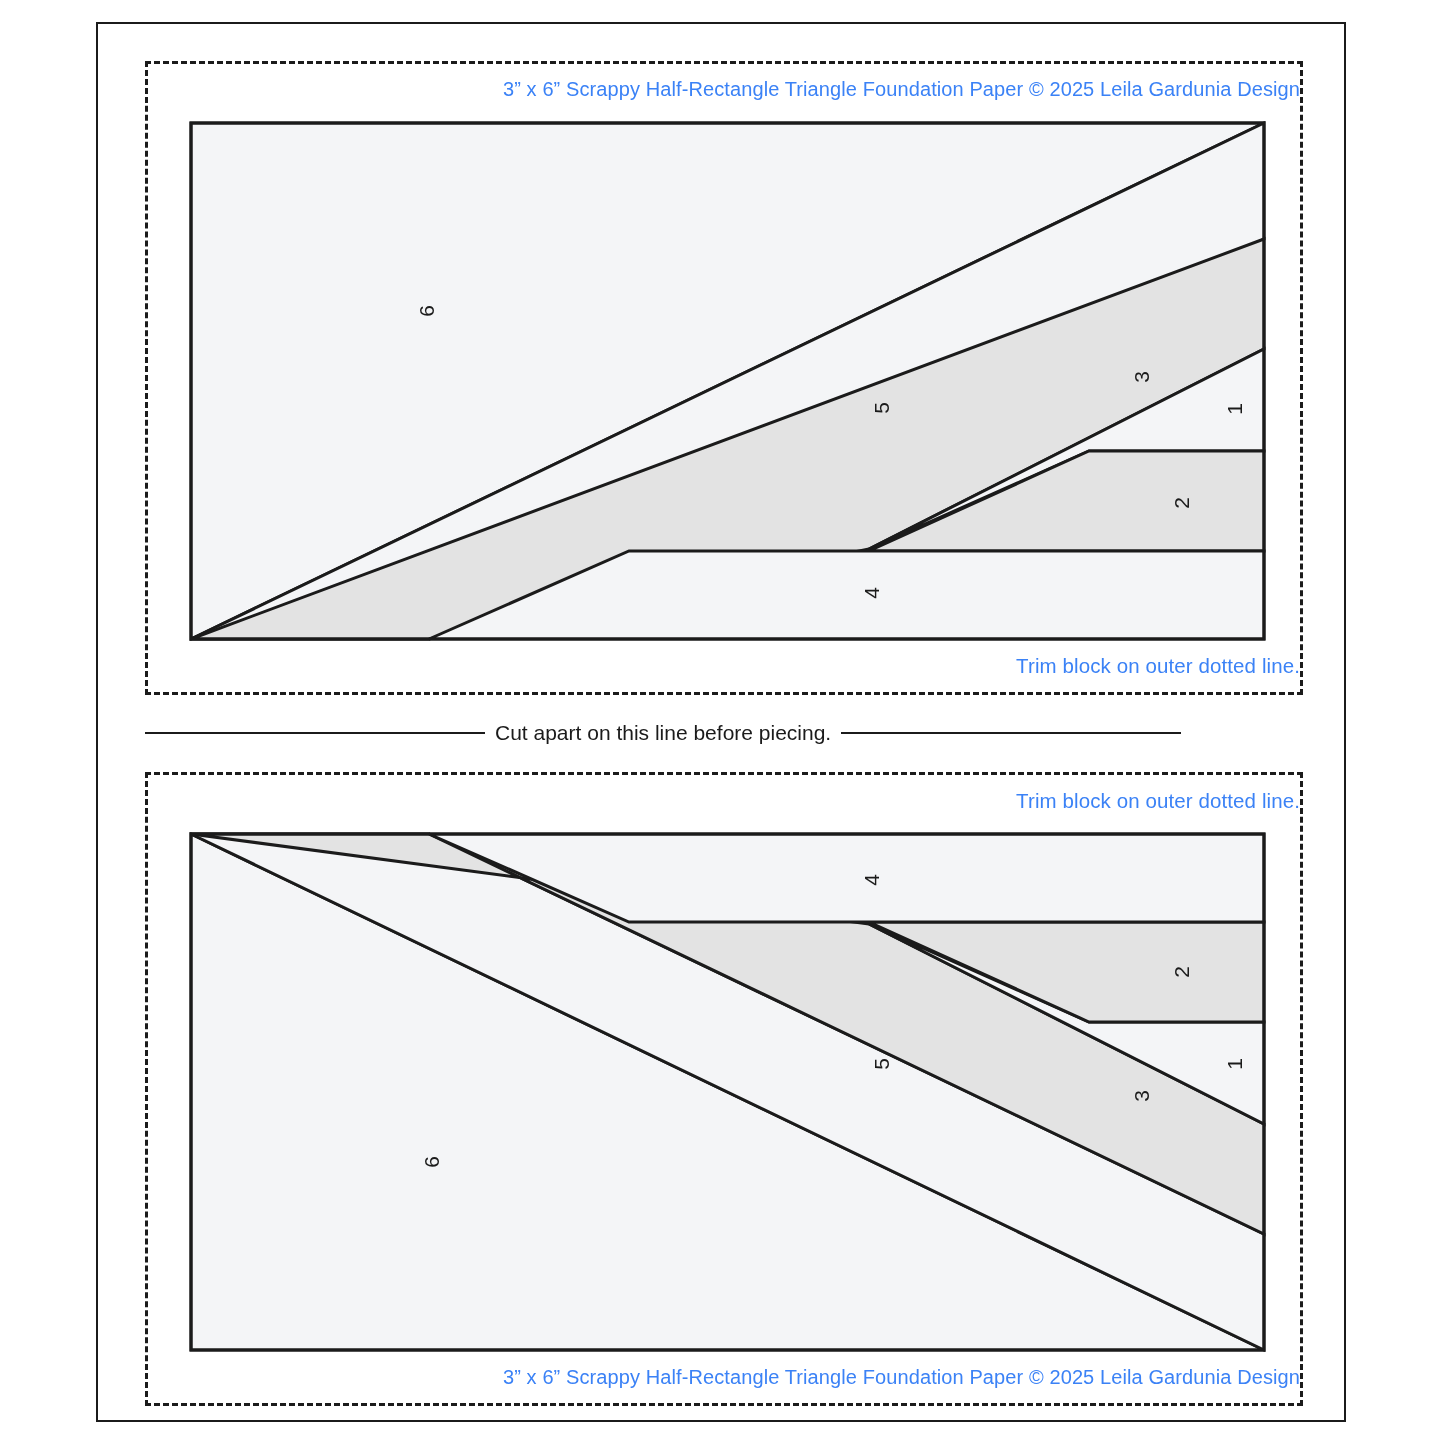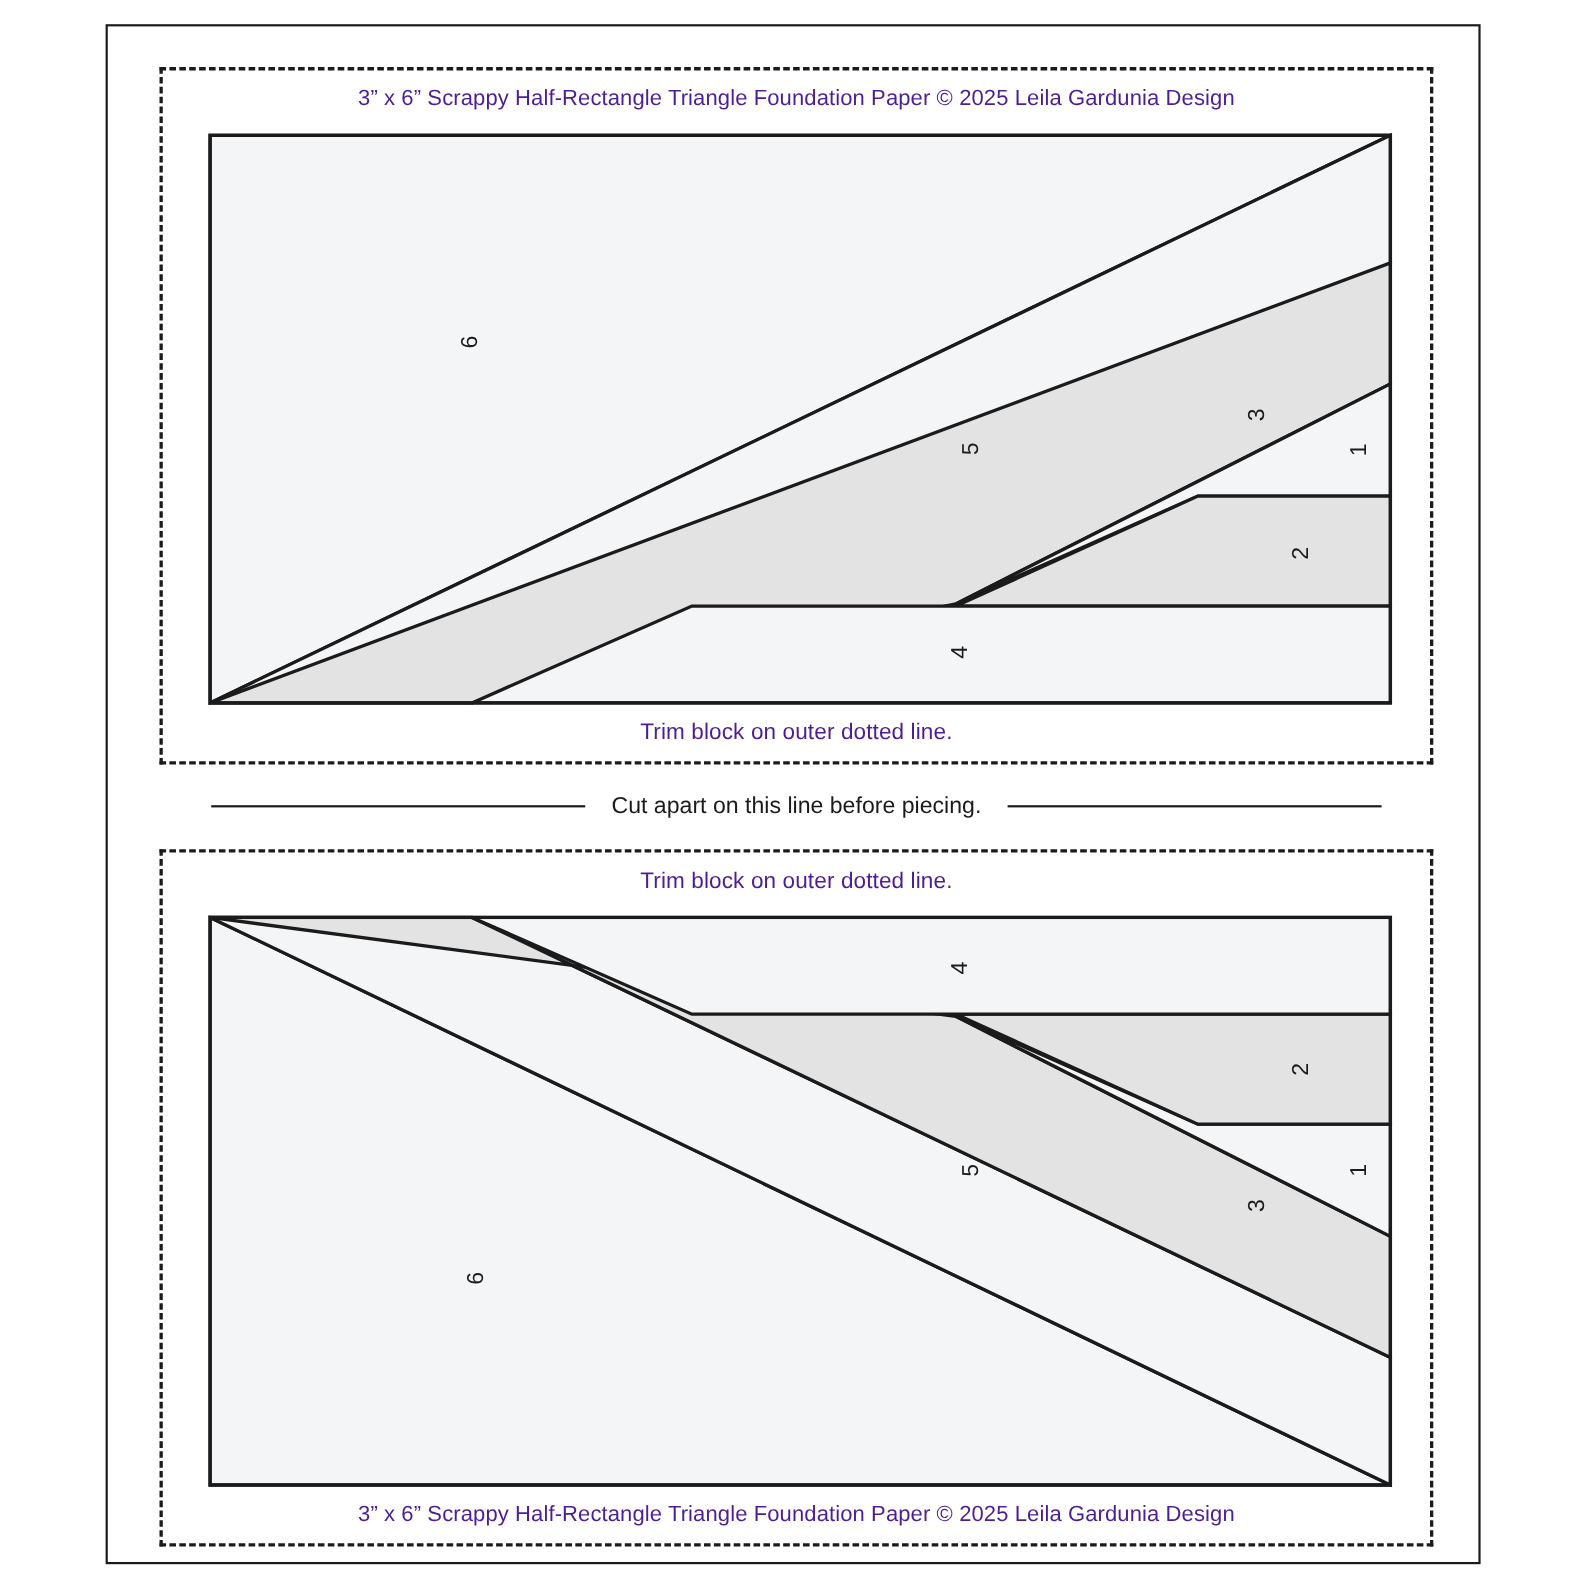--- a/index.html
+++ b/index.html
@@ -44,24 +44,24 @@
     left: 47px;
     top: 748px;
     width: 1158px;
     height: 634px;
   }
 
   .panel-caption {
     position: absolute;
     left: 0;
     right: 0;
-    text-align: center;
+    text-align: right;
     font-size: 20.5px;
     letter-spacing: 0.1px;
-    color: #4c1d95;
+    color: #3b82f6;
     white-space: nowrap;
   }
   .caption-title { font-size: 20px; }
 
   
   .block-draw {
     position: absolute;
     left: 41px;
     top: 57px;
     width: 1077px;
@@ -72,22 +72,21 @@
 
   
   #cut-line-row {
     position: absolute;
     left: 47px;
     top: 688px;
     width: 1158px;
     height: 42px;
     display: flex;
     align-items: center;
-    gap: 24px;
-    justify-content: center;
+    gap: 10px;
   }
   .cut-rule {
     height: 2px;
     background: #1b1b1b;
     flex: 0 0 auto;
   }
   #cut-rule-left { width: 340px; }
   #cut-rule-right { width: 340px; }
   #cut-line-label {
     font-size: 21px;

